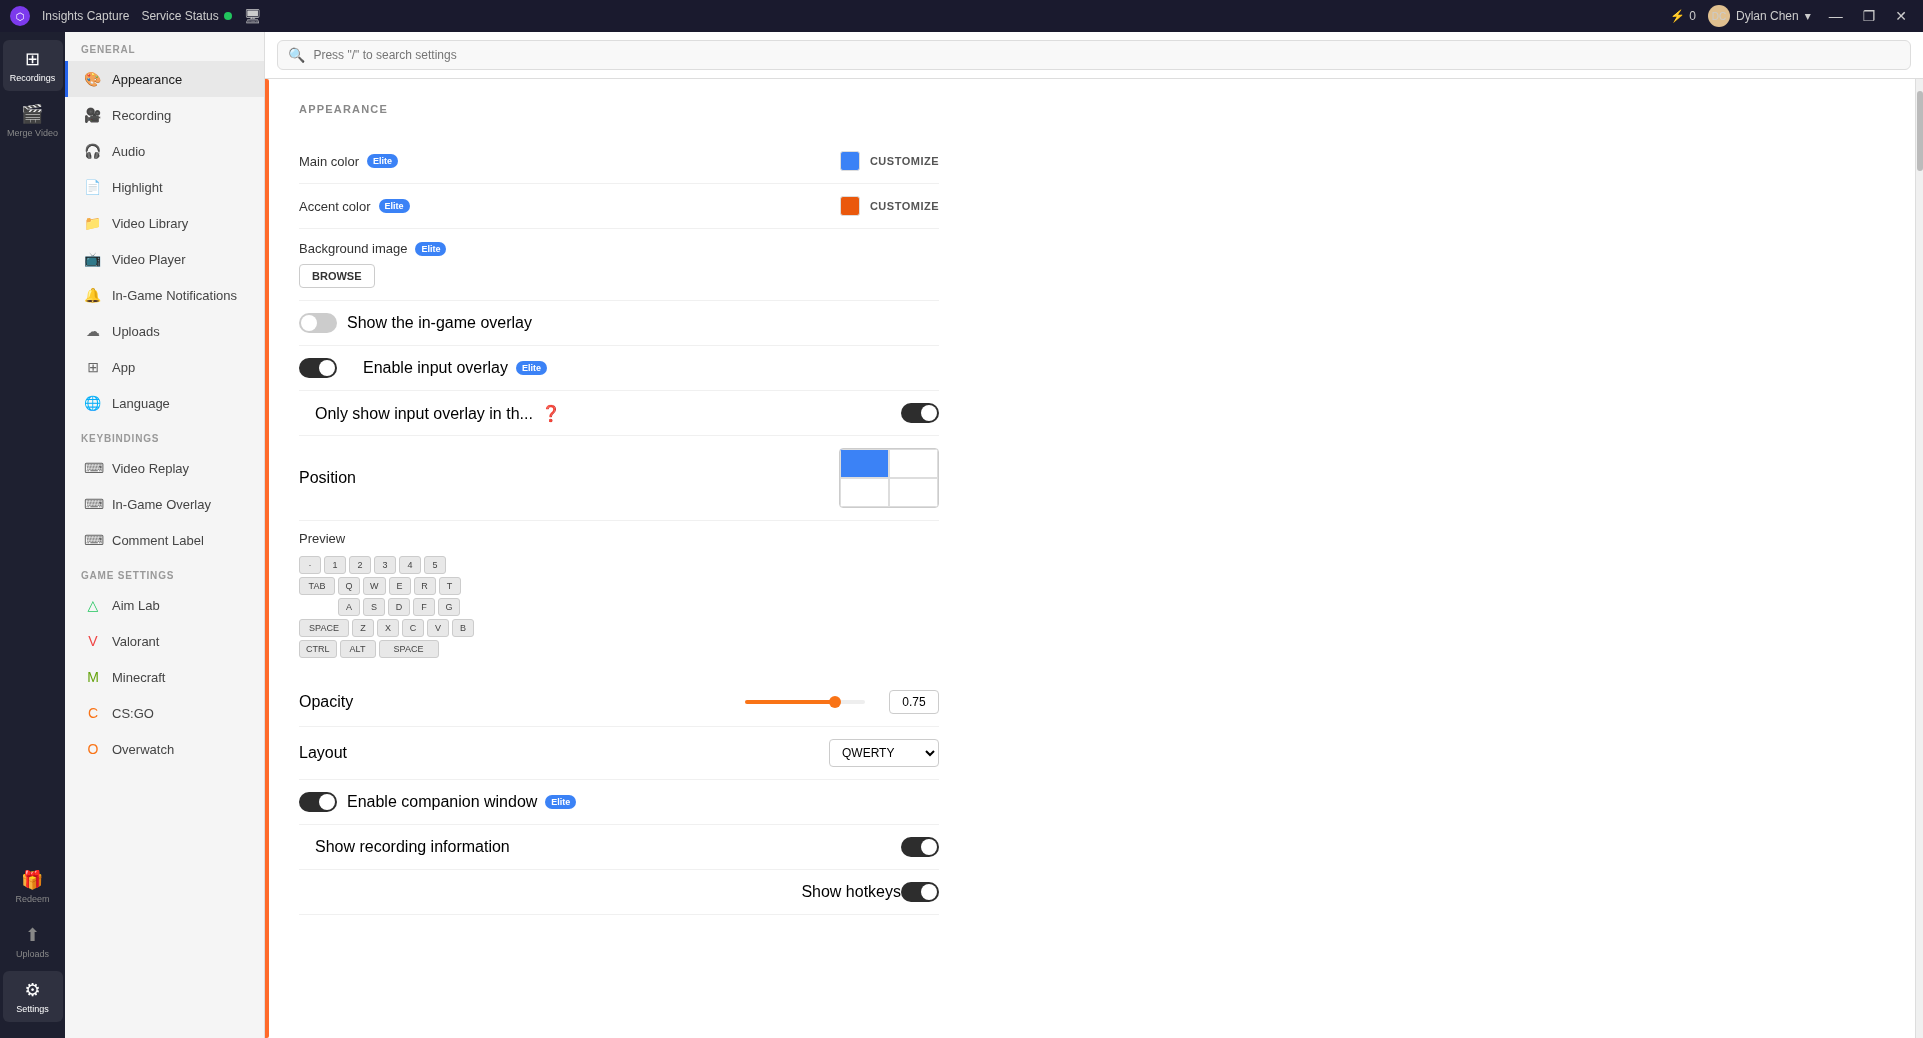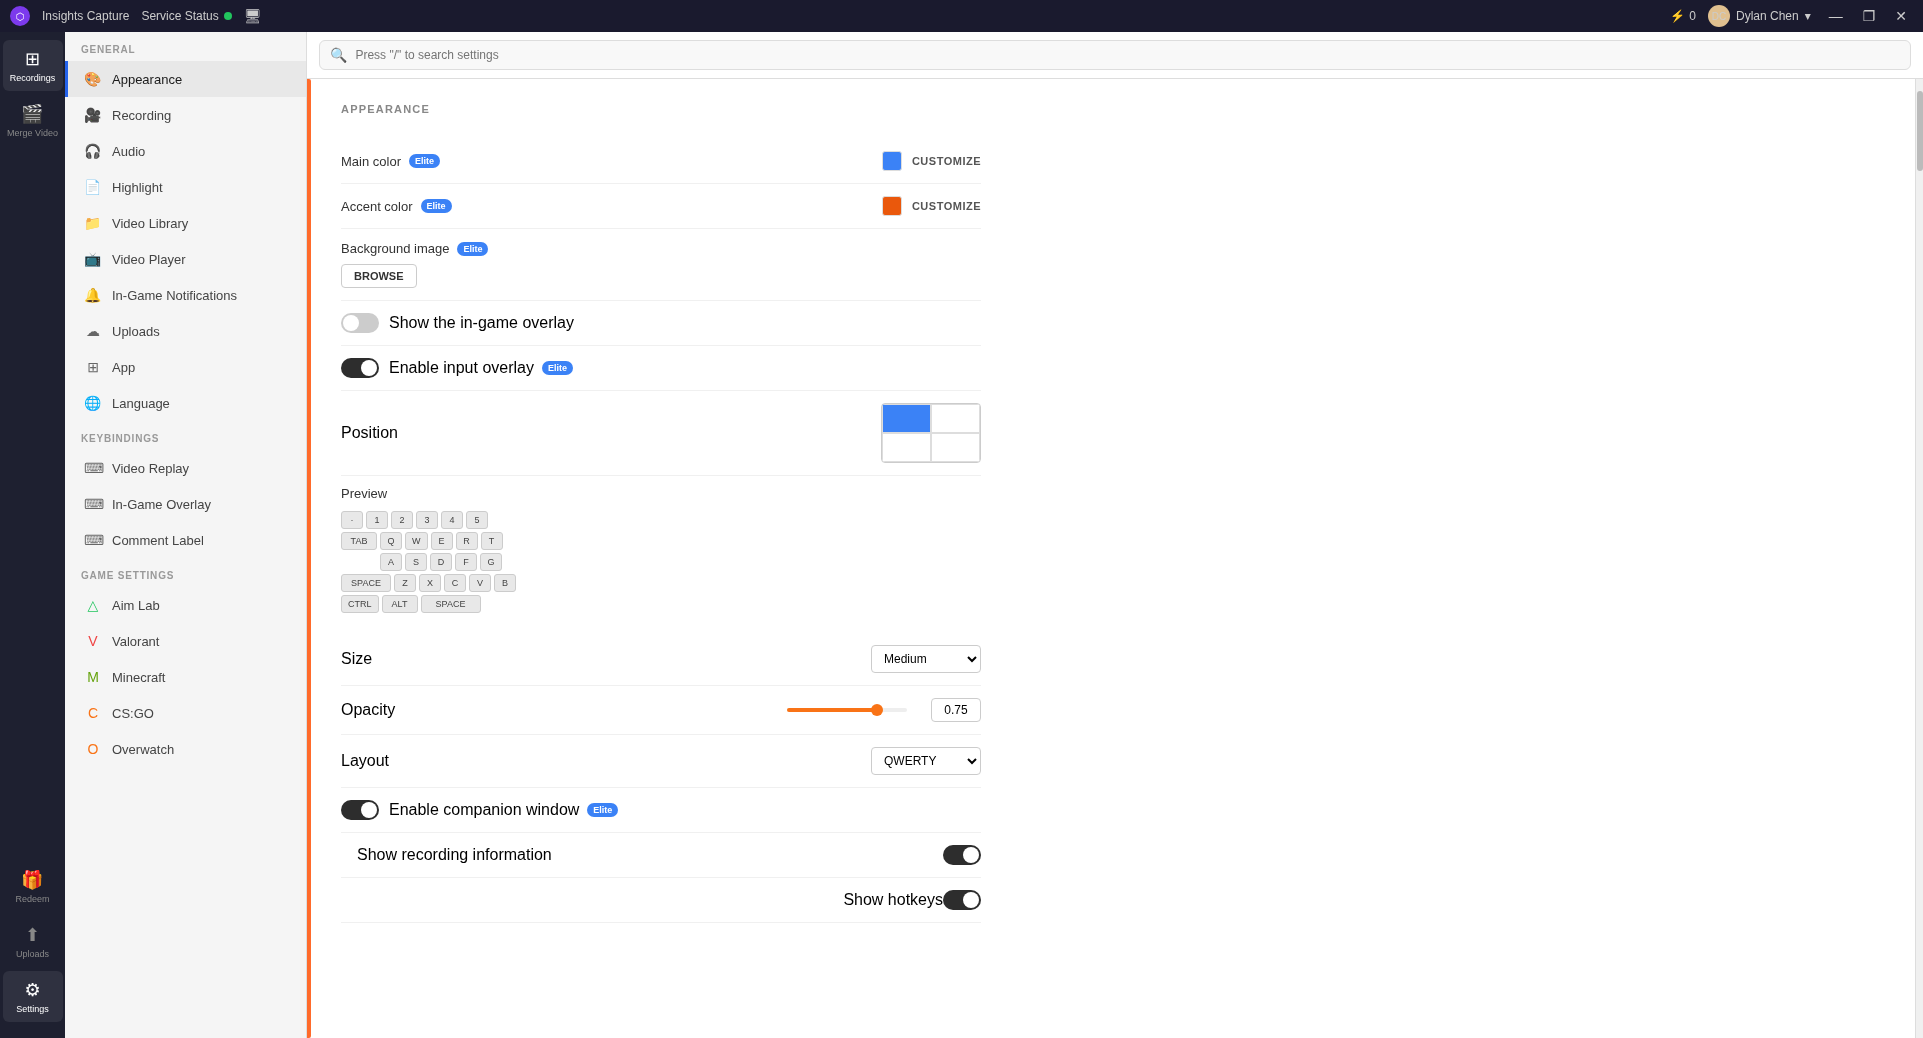--- a/index.html
+++ b/index.html
@@ -55,21 +55,21 @@
       color: #888;
       font-size: 9px;
       text-align: center;
     }
     .sidebar-item.active { background: rgba(255,255,255,0.08); color: #fff; }
     .sidebar-item .icon { font-size: 18px; }
     .sidebar-bottom { margin-top: auto; display: flex; flex-direction: column; align-items: center; gap: 4px; padding-bottom: 8px; }
 
     
     .settings-panel {
-      width: 242px;
+      width: 200px;
       background: #f5f5f5;
       border-right: 1px solid #ddd;
       overflow-y: auto;
       flex-shrink: 0;
     }
     .settings-section-label {
       font-size: 10px;
       font-weight: 700;
       color: #999;
       padding: 12px 16px 6px;
@@ -521,26 +521,33 @@
             </div>
 
 
             <div class="setting-row">
               <div class="toggle off"></div>
               <div style="flex:1; padding-left:10px;">Show the in-game overlay</div>
             </div>
 
             <div class="setting-row">
               <div class="toggle on"></div>
-              <div style="flex:1; padding-left:10px; display:flex; align-items:center; gap:8px;">
+              <div style="flex:1; padding-left:10px; display:flex; align-items:center; gap:8px;margin-left:16px;">
                 <span>Enable input overlay</span>
                 <span class="badge-elite">Elite</span>
               </div>
             </div>
 
+            <div class="setting-row sub-setting">
+              <div style="flex:1;">
+                <span>Only show input overlay in th...</span>
+                <span style="color:#888; margin-left:4px;">❓</span>
+              </div>
+              <div class="toggle on"></div>
+            </div>
 
             <div class="setting-row">
               <div style="flex:1;">Position</div>
               <div class="position-grid">
                 <div class="position-cell selected"></div>
                 <div class="position-cell"></div>
                 <div class="position-cell"></div>
                 <div class="position-cell"></div>
               </div>
             </div>
@@ -581,30 +588,20 @@
                   <span class="kb-key">B</span>
                 </div>
                 <div class="kb-row">
                   <span class="kb-key wide">CTRL</span>
                   <span class="kb-key wide">ALT</span>
                   <span class="kb-key wider" style="min-width:60px;">SPACE</span>
                 </div>
               </div>
             </div>
 
-            <div class="setting-row">
-              <div>Size</div>
-              <div>
-                <select style="border:1px solid #ccc; border-radius:4px; padding:5px 8px; font-size:12px; background:#fff; min-width:110px;">
-                  <option>Small</option>
-                  <option selected="">Medium</option>
-                  <option>Large</option>
-                </select>
-              </div>
-            </div>
 
             <div class="setting-row">
               <div>Opacity</div>
               <div class="opacity-row">
                 <div class="opacity-slider-container">
                   <div class="opacity-slider-fill" style="width:75%;"></div>
                   <div class="opacity-thumb" style="left:75%;"></div>
                 </div>
                 <div class="opacity-value">0.75</div>
               </div>

